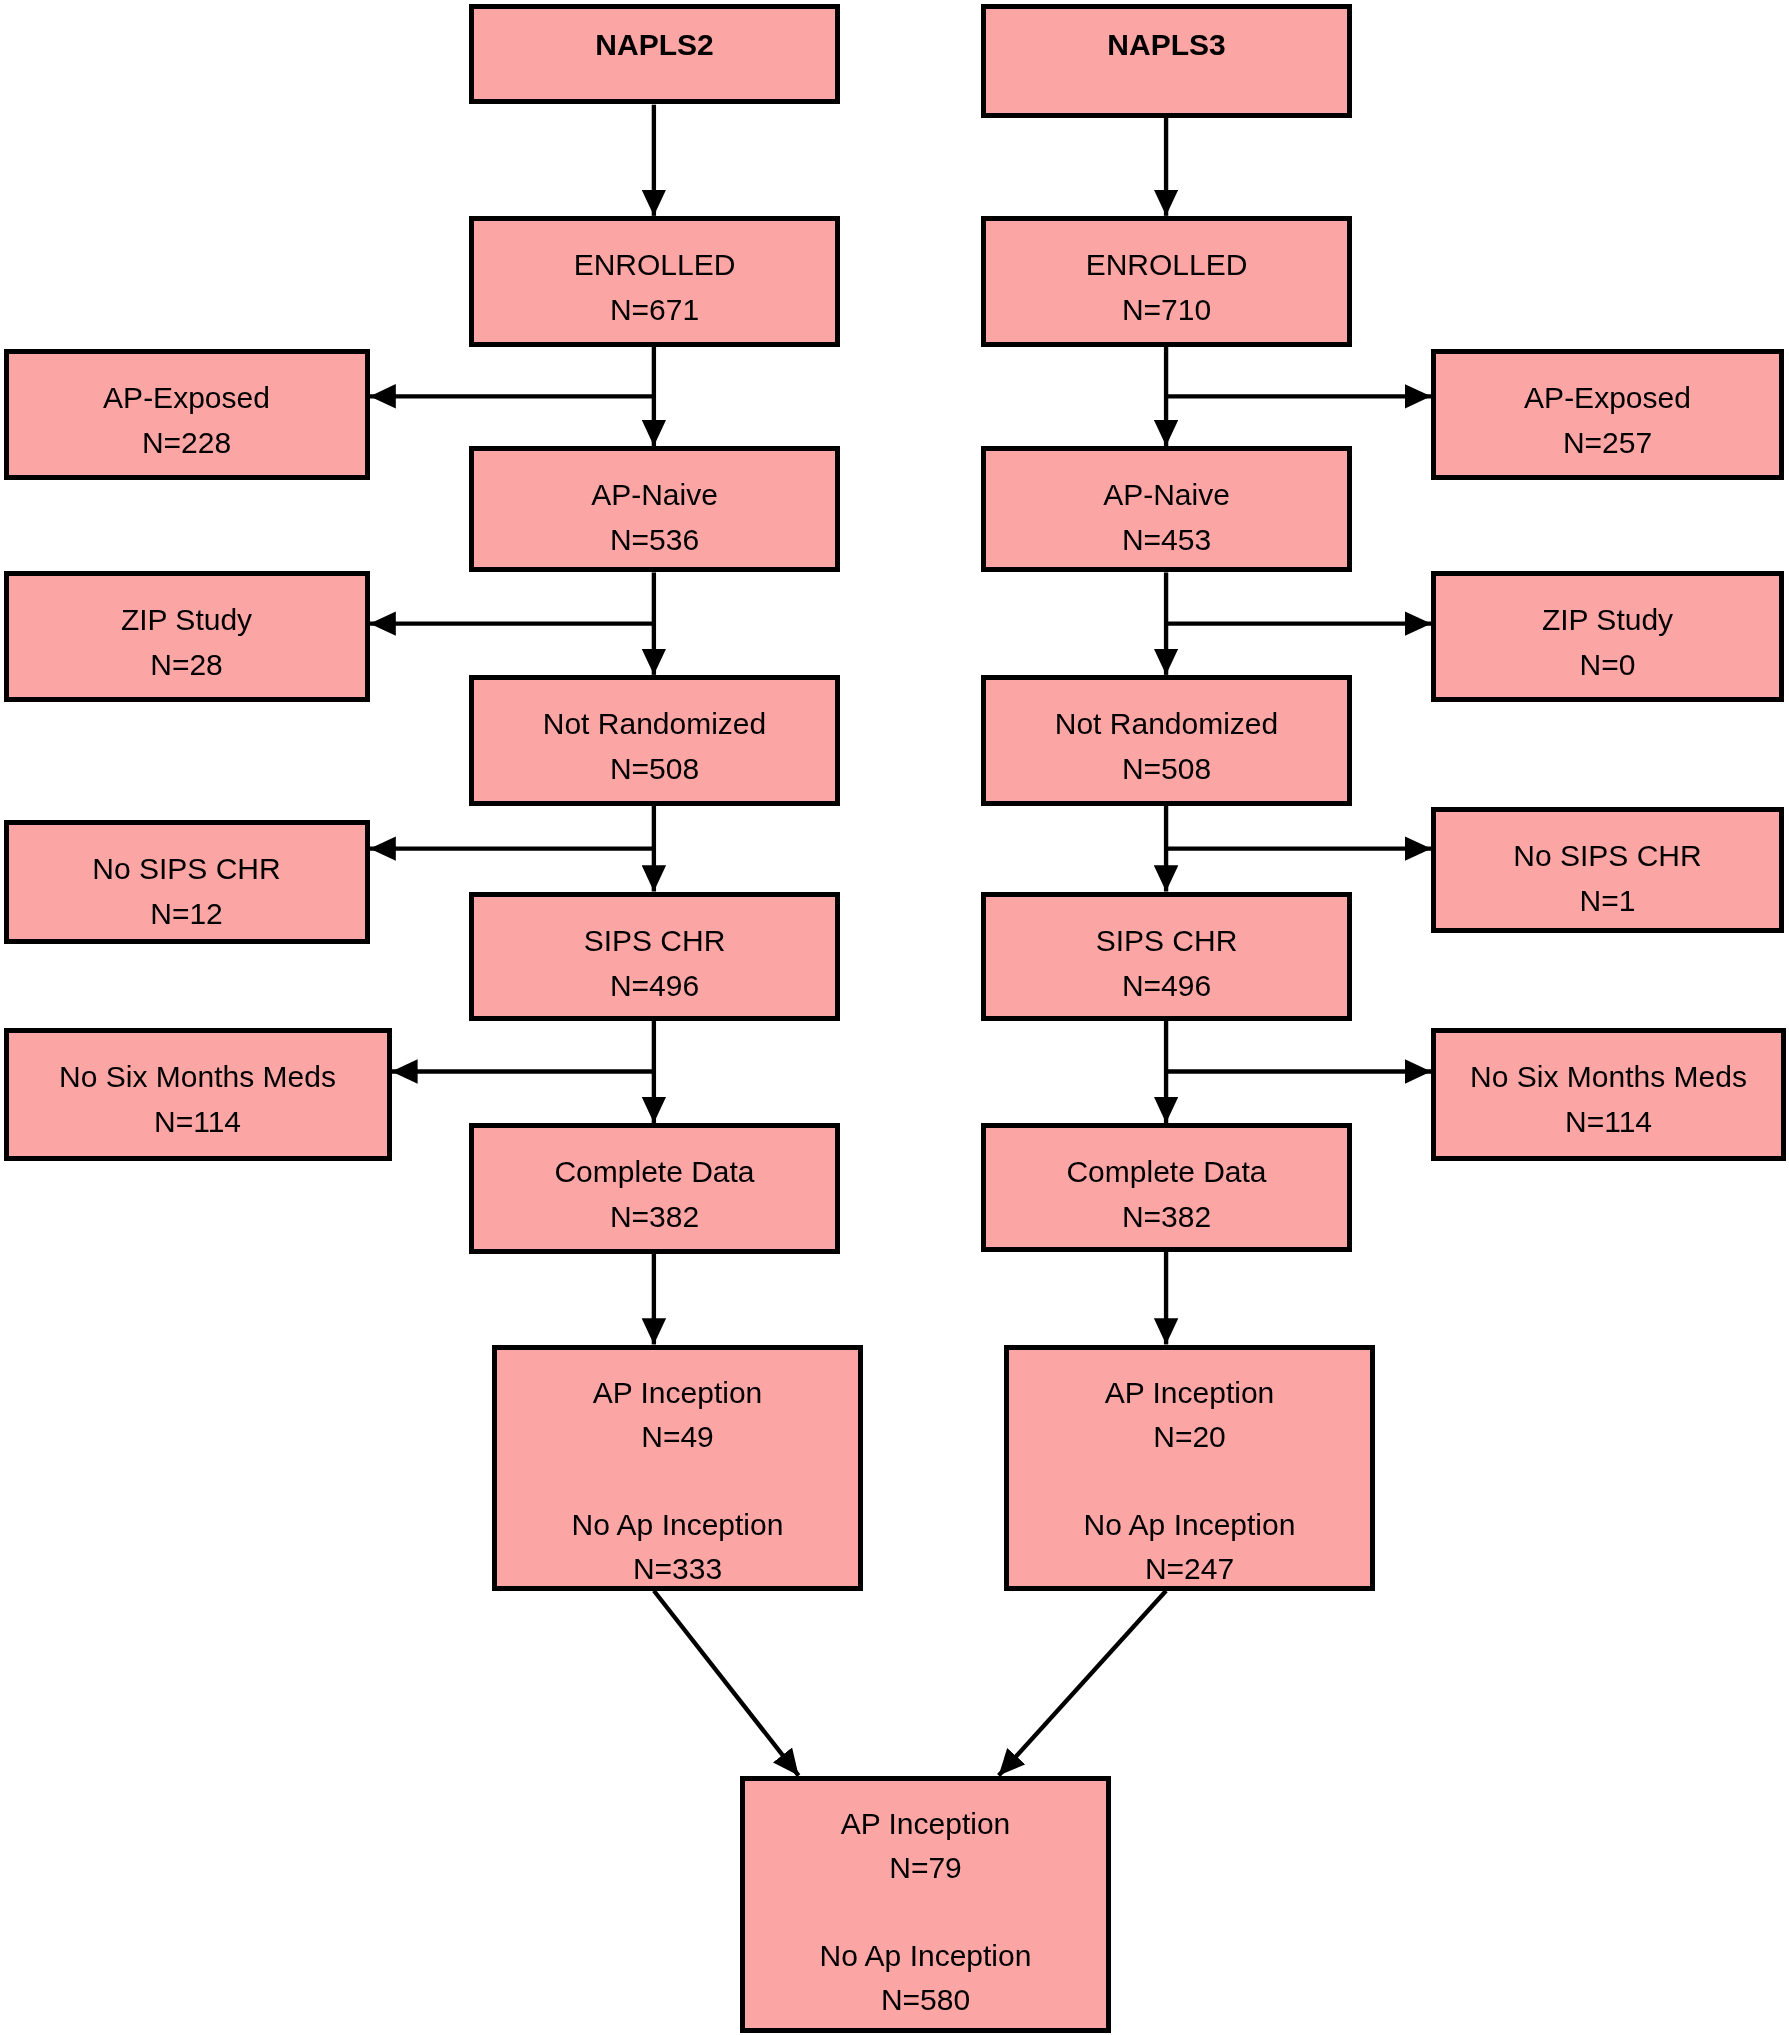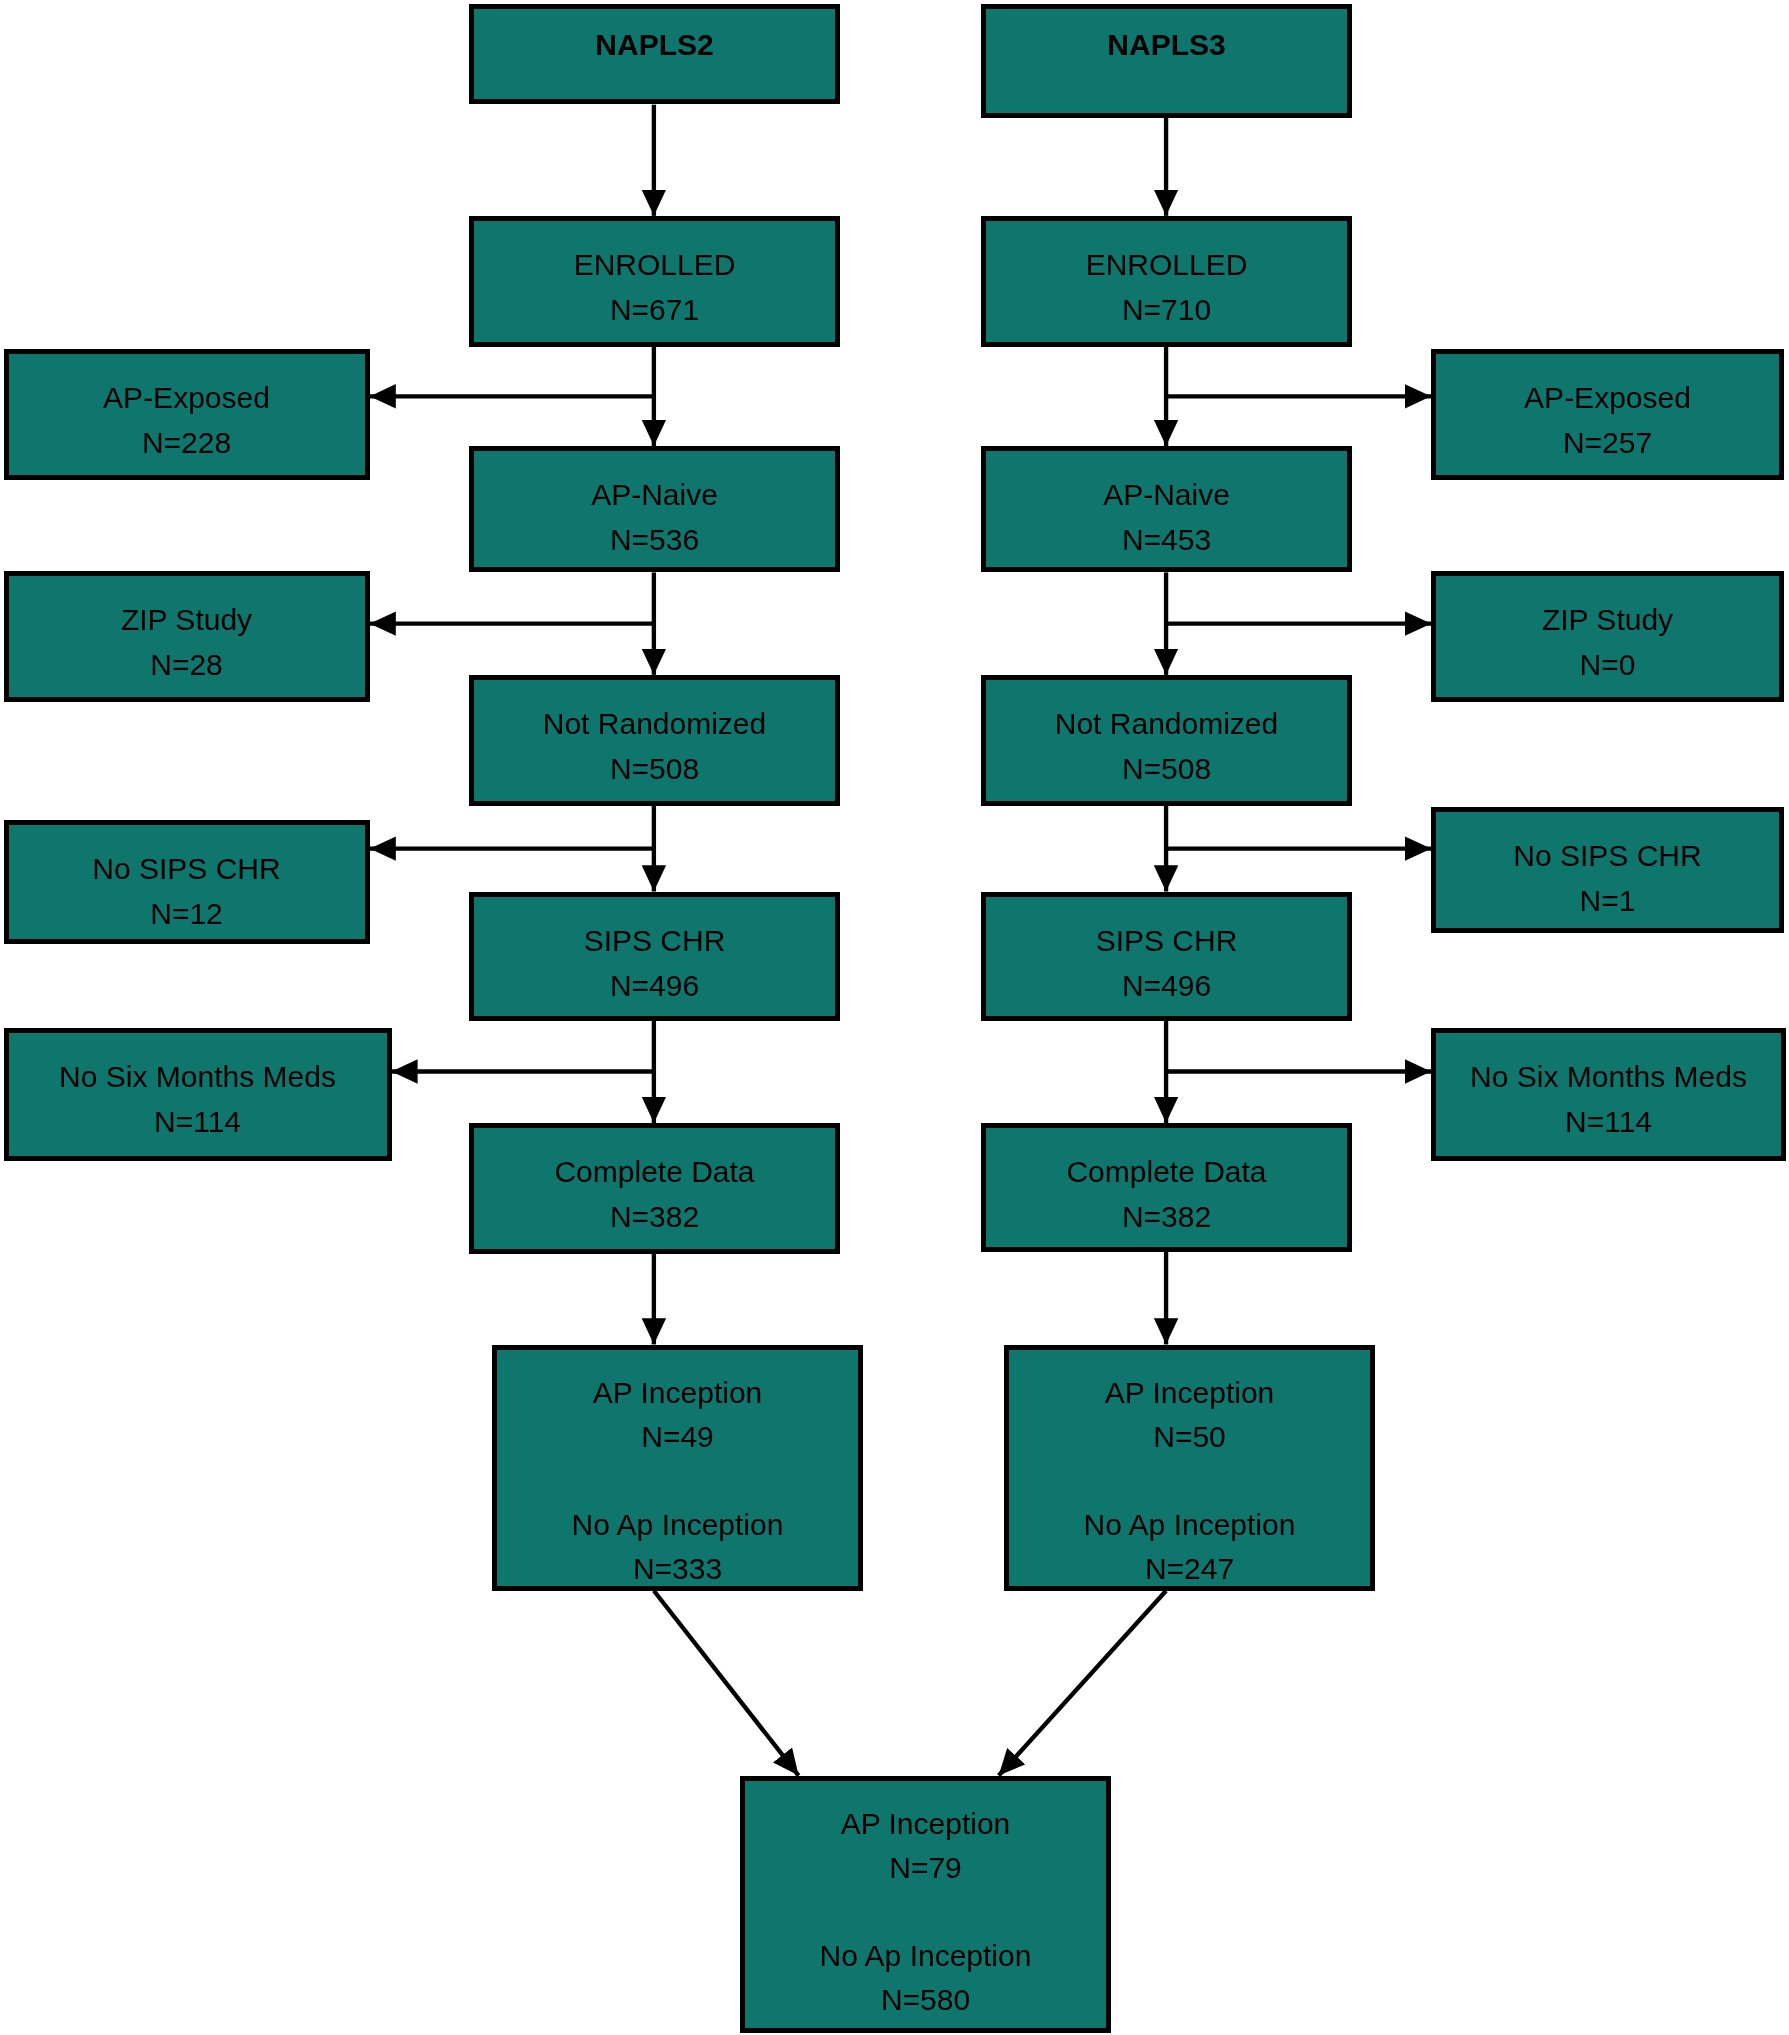--- a/index.html
+++ b/index.html
@@ -9,21 +9,21 @@
     height: 2035px;
     background: #ffffff;
     font-family: "Liberation Sans", sans-serif;
     color: #000000;
     overflow: hidden;
   }
   #arrows { position: absolute; left: 0; top: 0; }
   .box {
     position: absolute;
     box-sizing: border-box;
-    background: #0f766e;
+    background: #fca5a5;
     border: 5.2px solid #000000;
     text-align: center;
     padding-top: 21px;
   }
   .box .t {
     font-size: 30px;
     line-height: 45px;
     white-space: nowrap;
   }
   .box.title-box { padding-top: 13px; }
@@ -157,21 +157,21 @@
 
   <div class="box tall" id="ap-inception-napls2" style="left:469px;top:1345px;width:371px;height:246px">
     <div class="t">AP Inception</div>
     <div class="t">N=49</div>
     <div class="t gap"></div>
     <div class="t">No Ap Inception</div>
     <div class="t">N=333</div>
   </div>
   <div class="box tall" id="ap-inception-napls3" style="left:981px;top:1345px;width:371px;height:246px">
     <div class="t">AP Inception</div>
-    <div class="t">N=50</div>
+    <div class="t">N=20</div>
     <div class="t gap"></div>
     <div class="t">No Ap Inception</div>
     <div class="t">N=247</div>
   </div>
 
   <div class="box tall" id="final-ap-inception" style="left:717px;top:1776px;width:371px;height:257px">
     <div class="t">AP Inception</div>
     <div class="t">N=79</div>
     <div class="t gap"></div>
     <div class="t">No Ap Inception</div>

